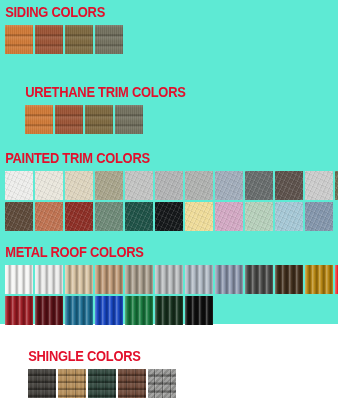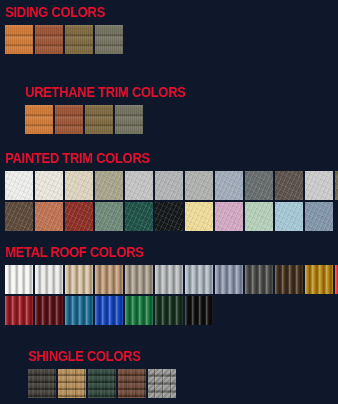--- a/index.html
+++ b/index.html
@@ -9,23 +9,23 @@
   }
   body {
     width: 338px;
     height: 404px;
     font-family: "Liberation Sans", sans-serif;
     overflow: hidden;
     position: relative;
   }
   .page {
     width: 338px;
-    height: 404px;
+    height: 324px;
     position: relative;
-    background: #0f172a;
+    background: #5eead4;
   }
   .section {
     position: absolute;
     left: 0;
     width: 338px;
   }
   .section-title {
     font-family: "Liberation Sans", sans-serif;
     font-weight: bold;
     font-size: 15px;

